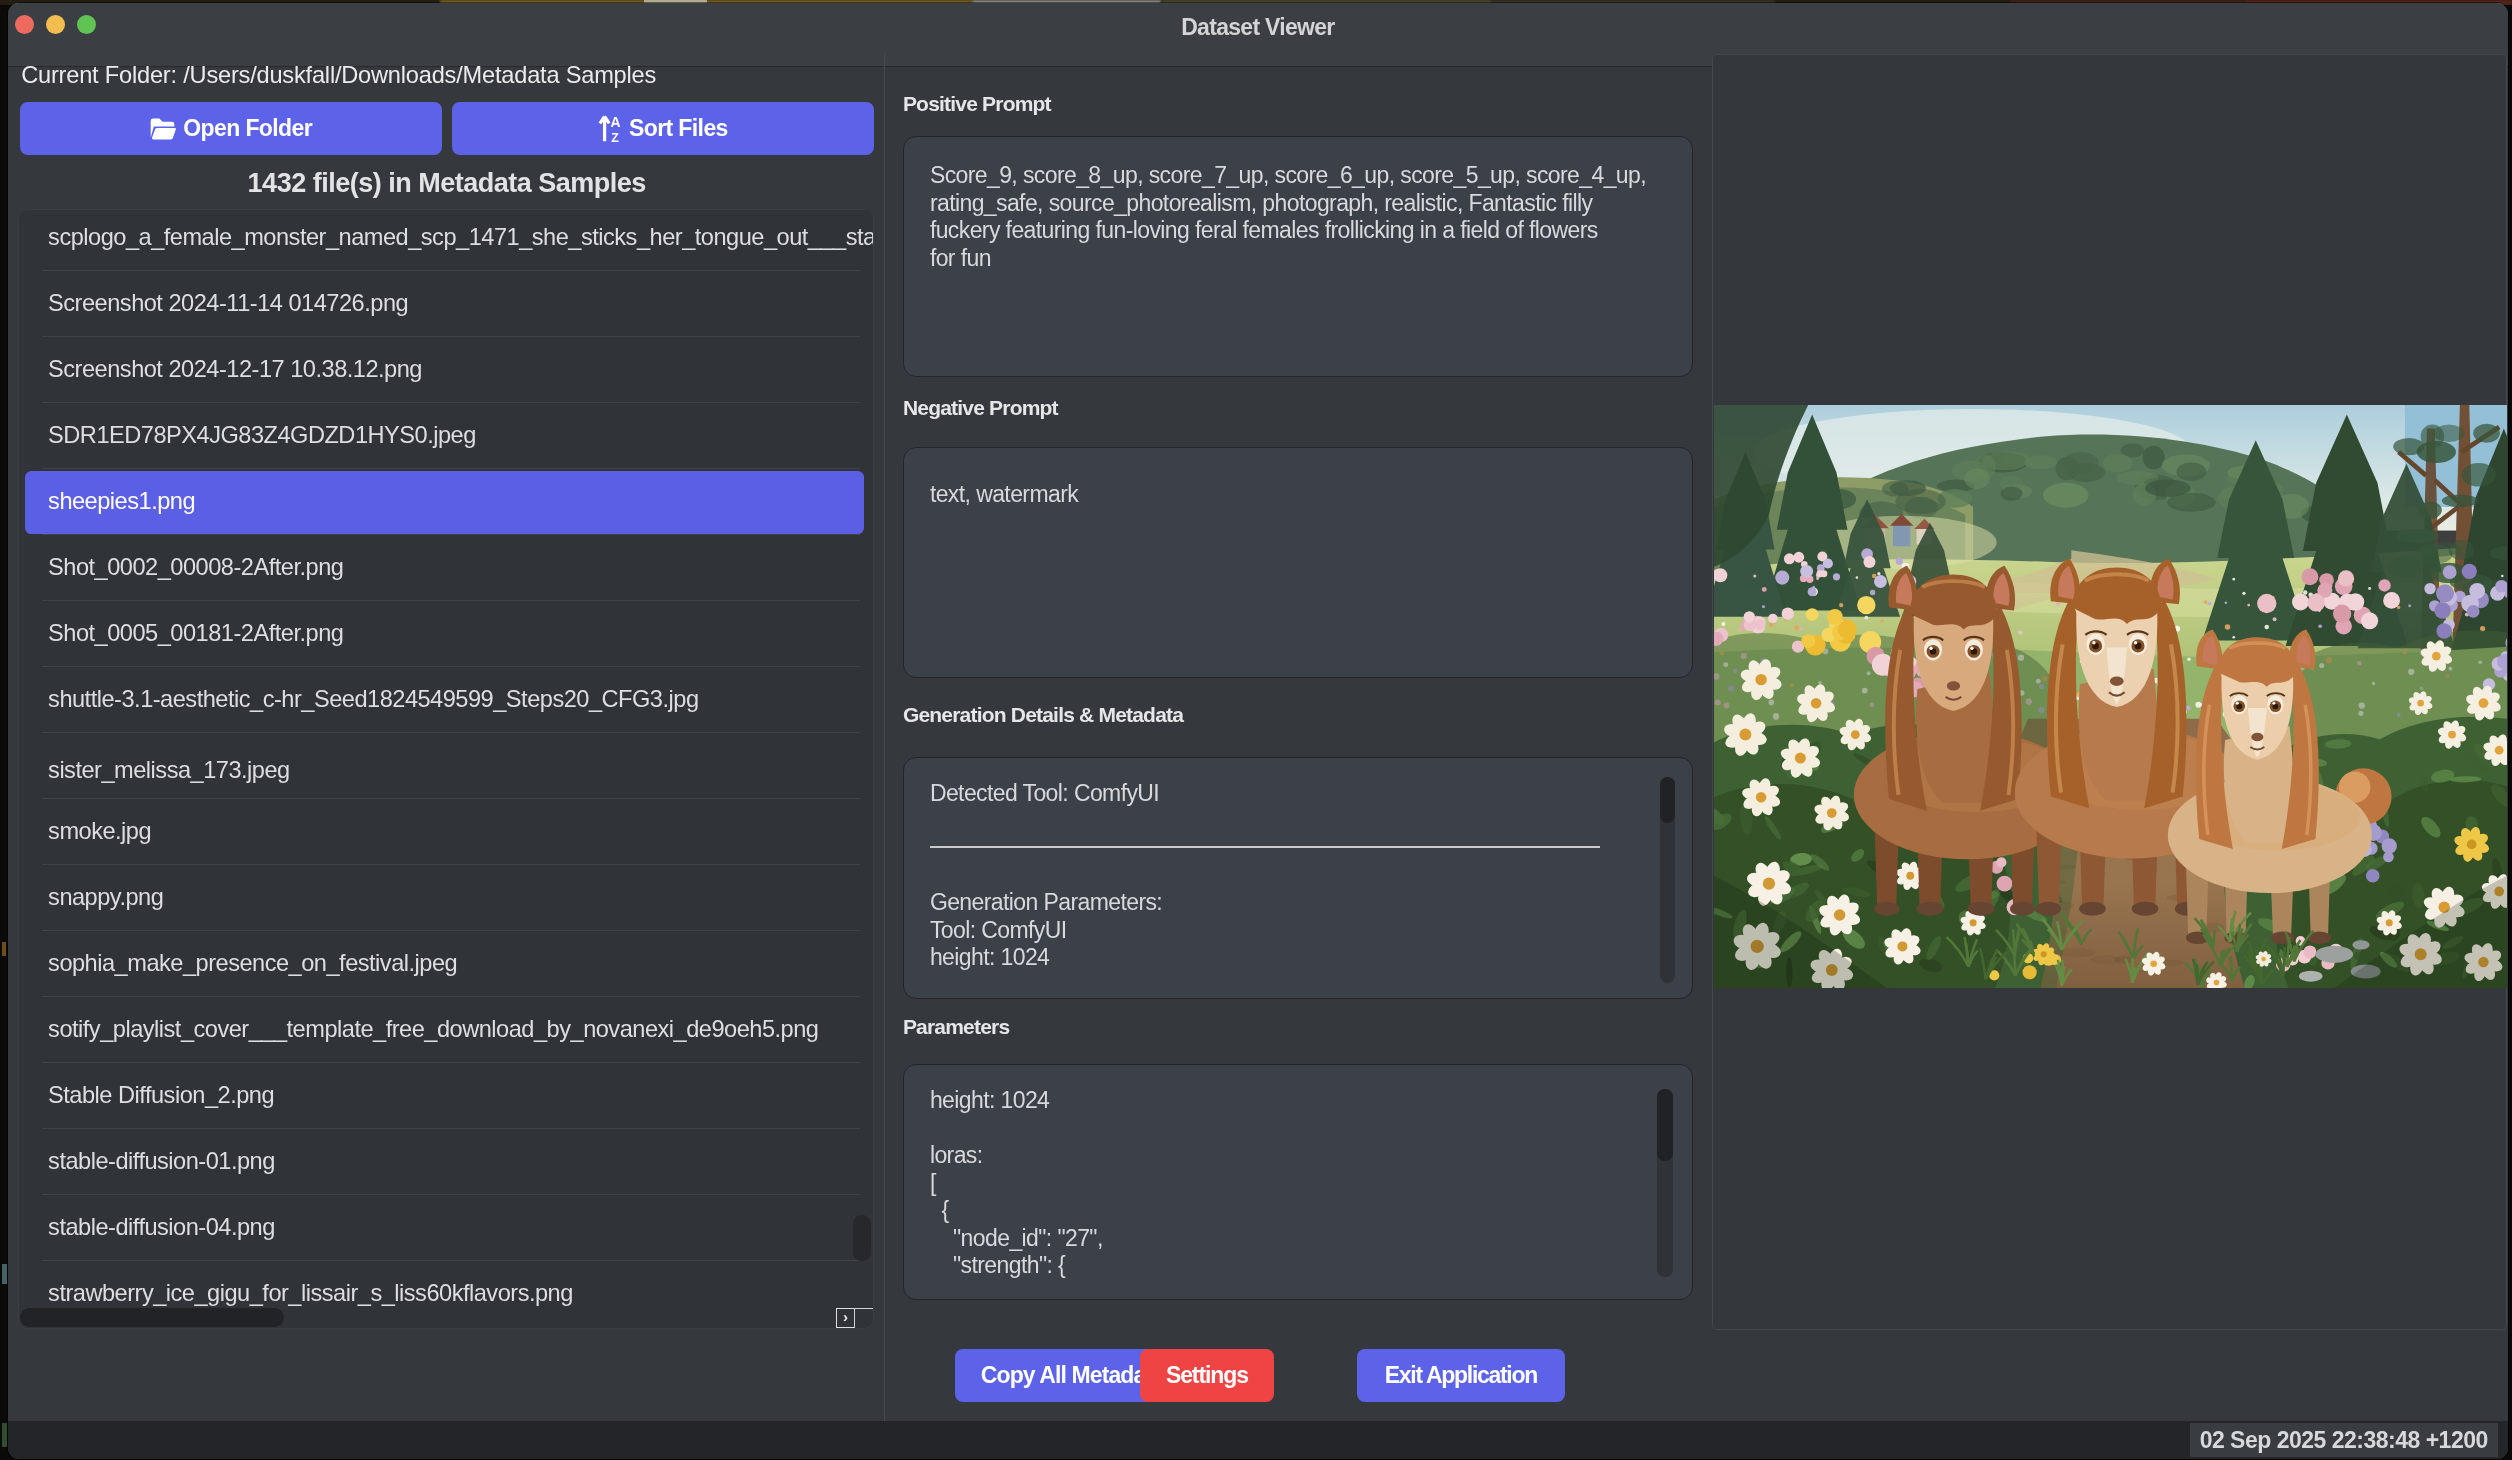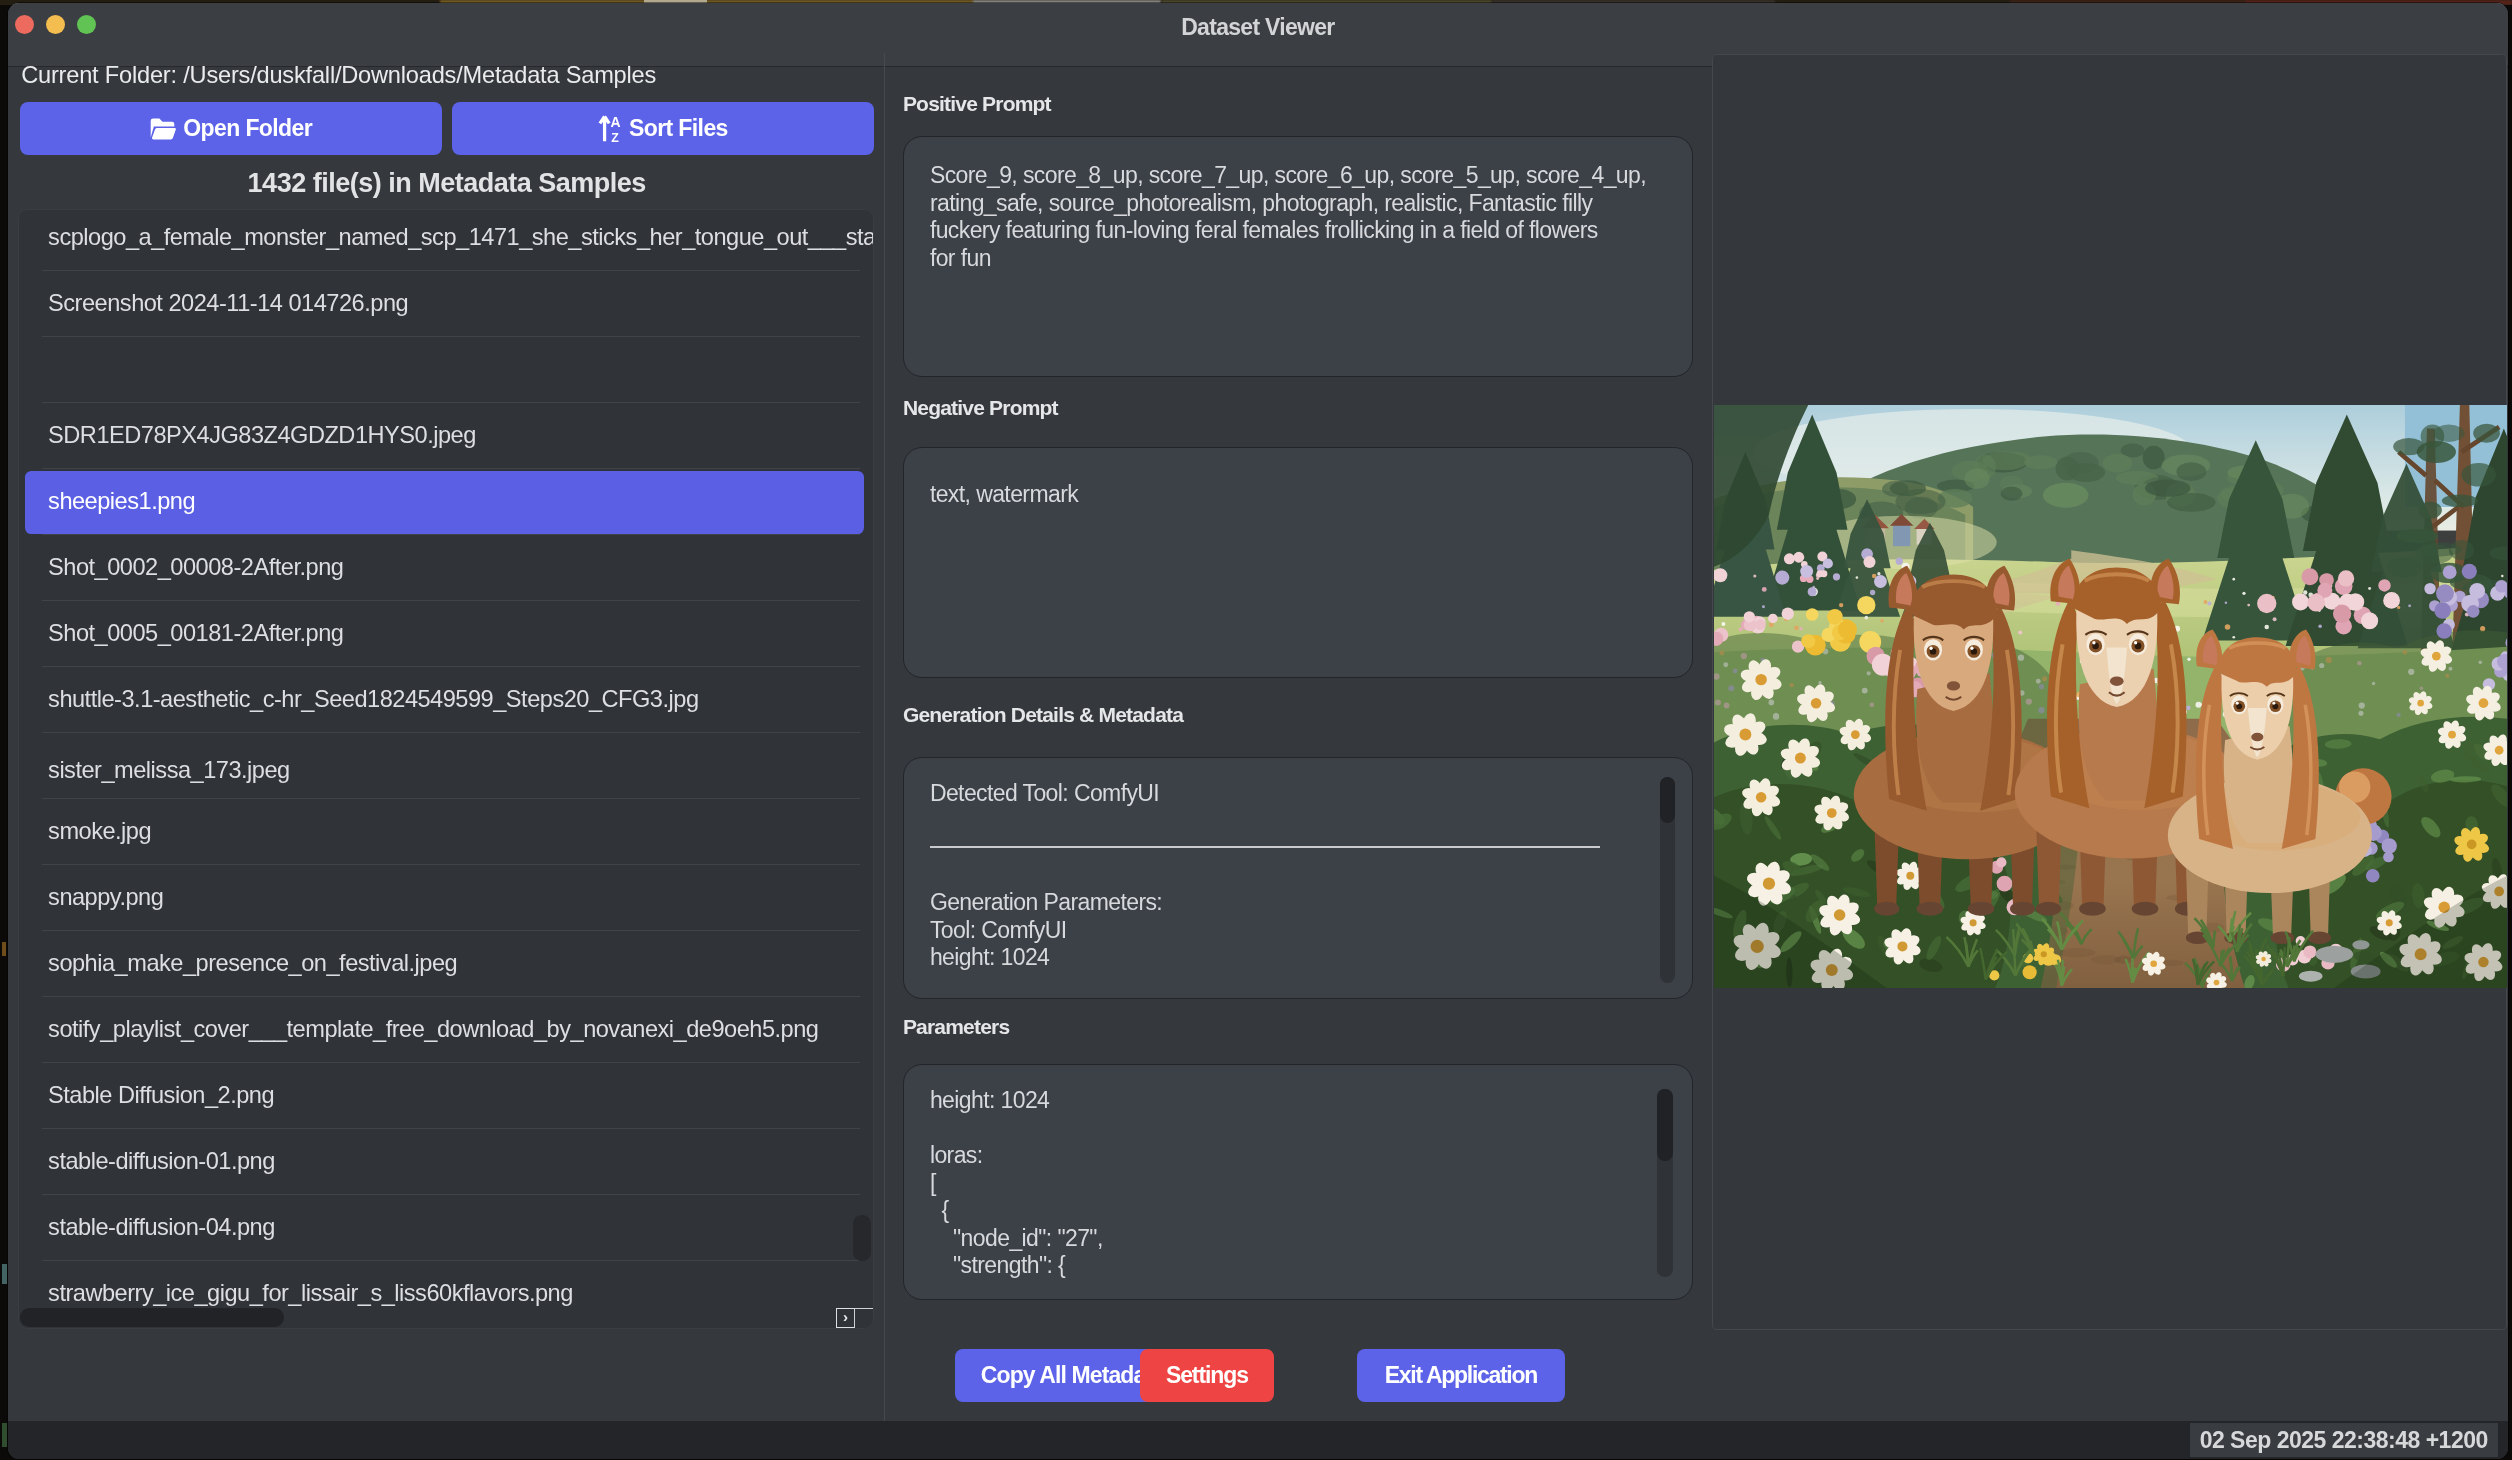--- a/index.html
+++ b/index.html
@@ -16,21 +16,21 @@
 .row{position:absolute;left:0;width:100%;height:66px;font-size:23.6px;letter-spacing:-0.5px;color:#dcdee1;white-space:nowrap;overflow:hidden}
 .row span{position:absolute;left:29px;top:50%;transform:translateY(-50%)}
 .rsep{position:absolute;left:23px;right:13.3px;height:1.2px;background:#404348}
 .rowsel{position:absolute;left:6.3px;width:839px;height:63px;background:#5a5fe4;border-radius:6.3px}
 #hscroll{position:absolute;left:0.8px;bottom:0.8px;width:264px;height:19.6px;background:#212327;border-radius:9.4px}
 #vscroll{position:absolute;right:1.6px;top:1005px;width:18px;height:46px;background:#26282c;border-radius:8.6px}
 #chev{position:absolute;left:817px;top:1098px;width:19px;height:19.6px;border:1.6px solid #dfe0e2;color:#e8e9ea;font-size:15px;font-weight:700;text-align:center;line-height:16.5px}
 #cornr{position:absolute;left:835px;top:1098px;width:19px;height:19.6px;border-top:1.6px solid #cfd1d3;border-left:1.6px solid #cfd1d3}
 #vdiv{position:absolute;left:876px;top:50px;width:1.6px;height:1369px;background:#46494e}
 .h2{position:absolute;font-size:21px;line-height:23px;font-weight:700;letter-spacing:-0.8px;color:#e5e6e8}
-.box{position:absolute;left:895px;width:790px;background:#3c4047;border:1.6px solid #232529;border-radius:19px;color:#d7d9dc}
+.box{position:absolute;left:895px;width:790px;background:#3c4047;border:1.6px solid #232529;border-radius:13px;color:#d7d9dc}
 .boxtext{position:absolute;left:26px;font-size:23px;font-weight:400;letter-spacing:-0.6px;line-height:27.5px;white-space:pre}
 .sbtrack{position:absolute;width:15.7px;background:#2f3236;border-radius:7.9px}
 .sbthumb{position:absolute;width:15.7px;background:#202226;border-radius:7.9px}
 #statusbar{position:absolute;left:0;bottom:0;width:100%;height:38px;background:#232528}
 #datechip{position:absolute;right:10.2px;top:2.4px;width:308px;height:34px;background:#393c41;color:#d6d8da;font-size:23px;font-weight:700;letter-spacing:-0.5px;text-align:center;line-height:34px}
 #rpanel{position:absolute;left:1704px;top:51px;width:795px;height:1276px;background:#34373c;border:1.6px solid #45484d;border-radius:4.7px}
 #photo{position:absolute;left:1706px;top:402px;width:793px;height:583px;overflow:hidden}
 </style></head><body>
 <div id="deskstrip">
     <div style="position:absolute;left:440px;top:0;width:534px;height:4.7px;background:#786023;filter:blur(0.8px)"></div>
@@ -71,20 +71,23 @@
     <div id="count">1432 file(s) in Metadata Samples</div>
     <div id="list">
       <div class="row" style="top:-6.3px">
         <span>scplogo_a_female_monster_named_scp_1471_she_sticks_her_tongue_out___star_trek</span>
       </div>
       <div class="rsep" style="top:60px"></div>
       <div class="row" style="top:60px">
         <span>Screenshot 2024-11-14 014726.png</span>
       </div>
       <div class="rsep" style="top:126px"></div>
+      <div class="row" style="top:126px">
+        <span>Screenshot 2024-12-17 10.38.12.png</span>
+      </div>
       <div class="rsep" style="top:192px"></div>
       <div class="row" style="top:192px">
         <span>SDR1ED78PX4JG83Z4GDZD1HYS0.jpeg</span>
       </div>
       <div class="rsep" style="top:258px"></div>
       <div class="rowsel" style="top:261px"></div>
       <div class="row" style="top:258px">
         <span style="color:#fff">sheepies1.png</span>
       </div>
       <div class="rsep" style="top:324px"></div>

